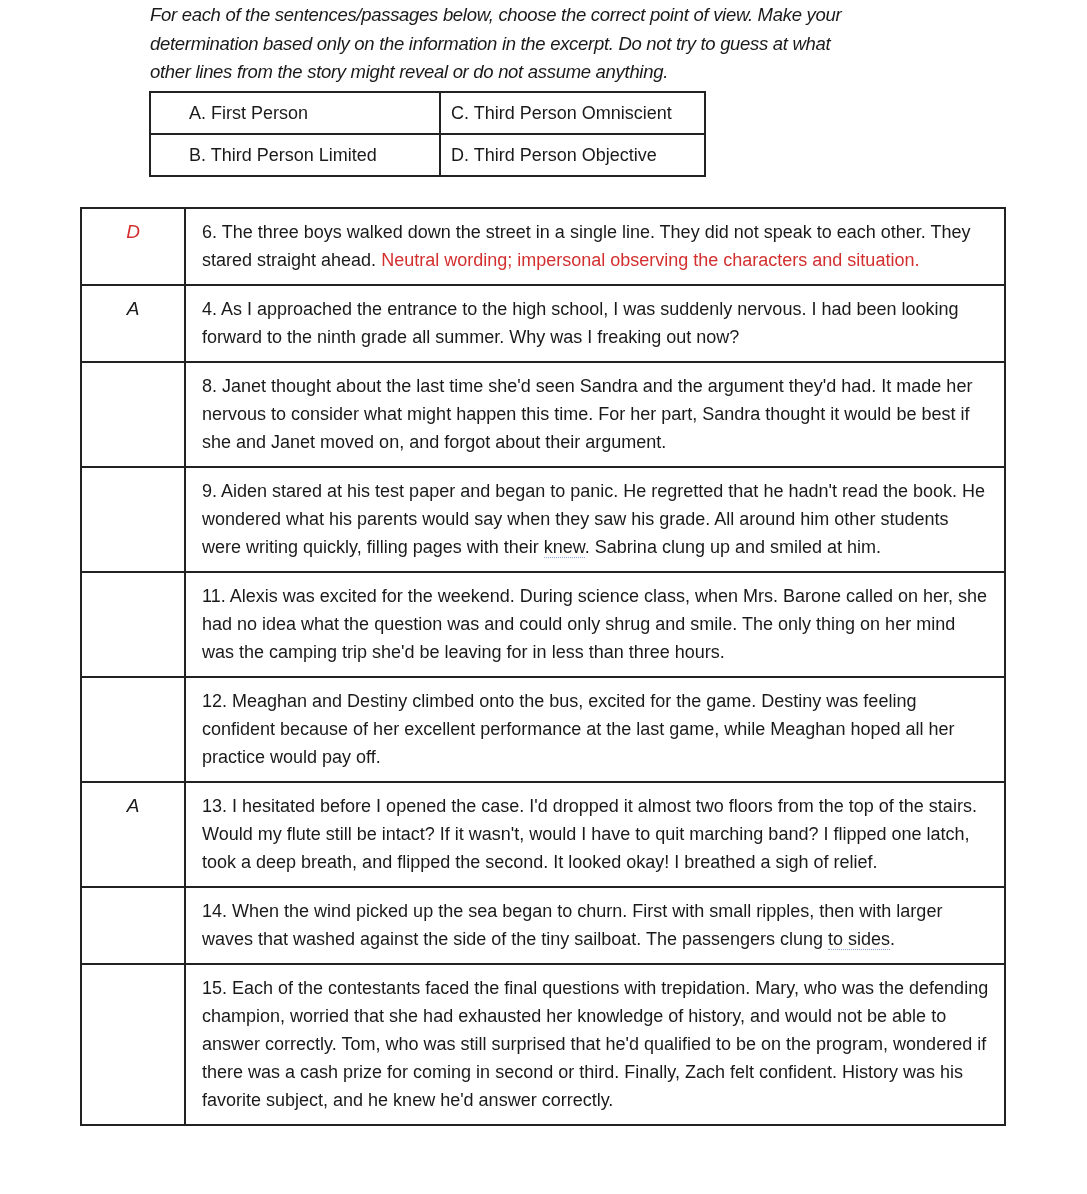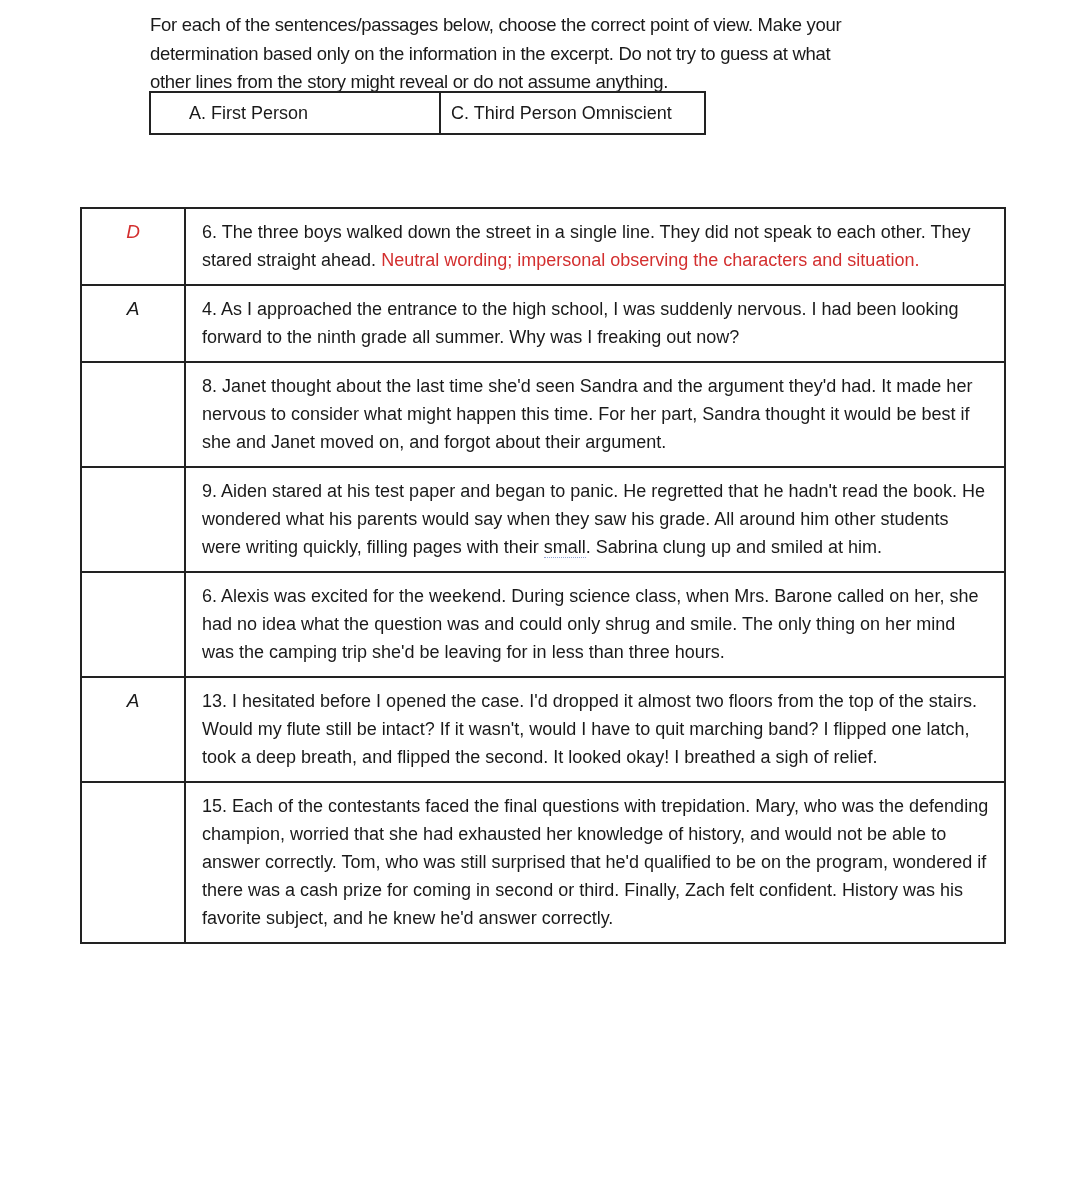--- a/index.html
+++ b/index.html
@@ -1,22 +1,22 @@
 <!DOCTYPE html>
 <html><head>
 <meta charset="utf-8">
 <style>
   html, body { margin: 0; padding: 0; background: #ffffff; }
   body {
     width: 1087px; height: 1194px; position: relative; overflow: hidden;
     font-family: "Liberation Sans", "DejaVu Sans", sans-serif; color: #1a1a1a;
   }
   .instructions {
-    position: absolute; left: 150px; top: 11px; width: 720px;
-    font-size: 18.5px; line-height: 28.5px; color: #1a1a1a;
+    position: absolute; left: 150px; top: 1px; width: 720px;
+    font-style: italic; font-size: 18.5px; line-height: 28.5px; color: #1a1a1a;
     letter-spacing: -0.3px;
   }
   .legend {
     position: absolute; left: 149px; top: 91px;
     border-collapse: collapse;
   }
   .legend td {
     border: 2px solid #222; height: 40px; font-size: 18px; padding: 0 10px;
     white-space: nowrap;
   }
@@ -43,47 +43,59 @@
 <body>
 
 <div class="instructions">For each of the sentences/passages below, choose the correct point of view. Make your determination based only on the information in the excerpt. Do not try to guess at what other lines from the story might reveal or do not assume anything.</div>
 
 <table class="legend">
   <tbody>
       <tr>
     <td class="c1">A.  First Person</td>
     <td class="c2">C. Third Person Omniscient</td>
   </tr>
+  <tr>
+    <td class="c1">B.  Third Person Limited</td>
+    <td class="c2">D. Third Person Objective</td>
+  </tr>
 </tbody>
   </table>
 
 <table class="main">
   <tbody>
       <tr>
     <td class="ans red">D</td>
     <td class="q"><span>6. The three boys walked down the street in a single line. They did not speak to each other. They stared straight ahead.</span><span class="note"> Neutral wording; impersonal observing the characters and situation.</span></td>
   </tr>
   <tr>
     <td class="ans">A</td>
     <td class="q">4. As I approached the entrance to the high school, I was suddenly nervous. I had been looking forward to the ninth grade all summer. Why was I freaking out now?</td>
   </tr>
   <tr>
     <td class="ans"></td>
     <td class="q">8. Janet thought about the last time she'd seen Sandra and the argument they'd had. It made her nervous to consider what might happen this time. For her part, Sandra thought it would be best if she and Janet moved on, and forgot about their argument.</td>
   </tr>
   <tr>
     <td class="ans"></td>
-    <td class="q"><span>9. Aiden stared at his test paper and began to panic. He regretted that he hadn't read the book. He wondered what his parents would say when they saw his grade. All around him other students were writing quickly, filling pages with their </span><span class="dotted">small</span><span>. Sabrina clung up and smiled at him.</span></td>
+    <td class="q"><span>9. Aiden stared at his test paper and began to panic. He regretted that he hadn't read the book. He wondered what his parents would say when they saw his grade. All around him other students were writing quickly, filling pages with their </span><span class="dotted">knew</span><span>. Sabrina clung up and smiled at him.</span></td>
   </tr>
   <tr>
     <td class="ans"></td>
-    <td class="q">6. Alexis was excited for the weekend. During science class, when Mrs. Barone called on her, she had no idea what the question was and could only shrug and smile. The only thing on her mind was the camping trip she'd be leaving for in less than three hours.</td>
+    <td class="q">11. Alexis was excited for the weekend. During science class, when Mrs. Barone called on her, she had no idea what the question was and could only shrug and smile. The only thing on her mind was the camping trip she'd be leaving for in less than three hours.</td>
+  </tr>
+  <tr>
+    <td class="ans"></td>
+    <td class="q">12. Meaghan and Destiny climbed onto the bus, excited for the game. Destiny was feeling confident because of her excellent performance at the last game, while Meaghan hoped all her practice would pay off.</td>
   </tr>
   <tr>
     <td class="ans">A</td>
     <td class="q">13. I hesitated before I opened the case. I'd dropped it almost two floors from the top of the stairs. Would my flute still be intact? If it wasn't, would I have to quit marching band? I flipped one latch, took a deep breath, and flipped the second. It looked okay! I breathed a sigh of relief.</td>
+  </tr>
+  <tr>
+    <td class="ans"></td>
+    <td class="q"><span>14. When the wind picked up the sea began to churn. First with small ripples, then with larger waves that washed against the side of the tiny sailboat. The passengers clung </span><span class="dotted">to sides</span><span>.</span></td>
   </tr>
   <tr>
     <td class="ans"></td>
     <td class="q">15. Each of the contestants faced the final questions with trepidation. Mary, who was the defending champion, worried that she had exhausted her knowledge of history, and would not be able to answer correctly. Tom, who was still surprised that he'd qualified to be on the program, wondered if there was a cash prize for coming in second or third. Finally, Zach felt confident. History was his favorite subject, and he knew he'd answer correctly.</td>
   </tr>
 </tbody>
   </table>
 
 </body></html>

